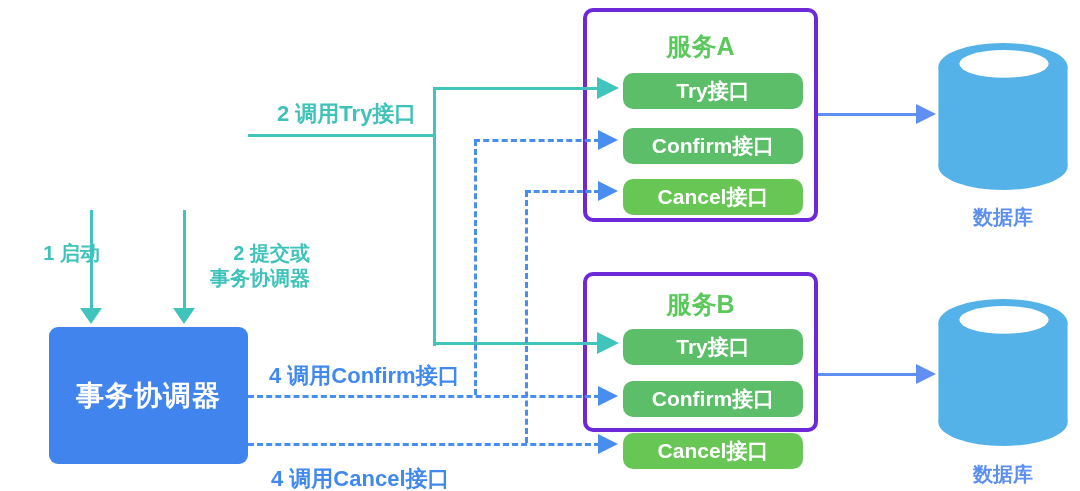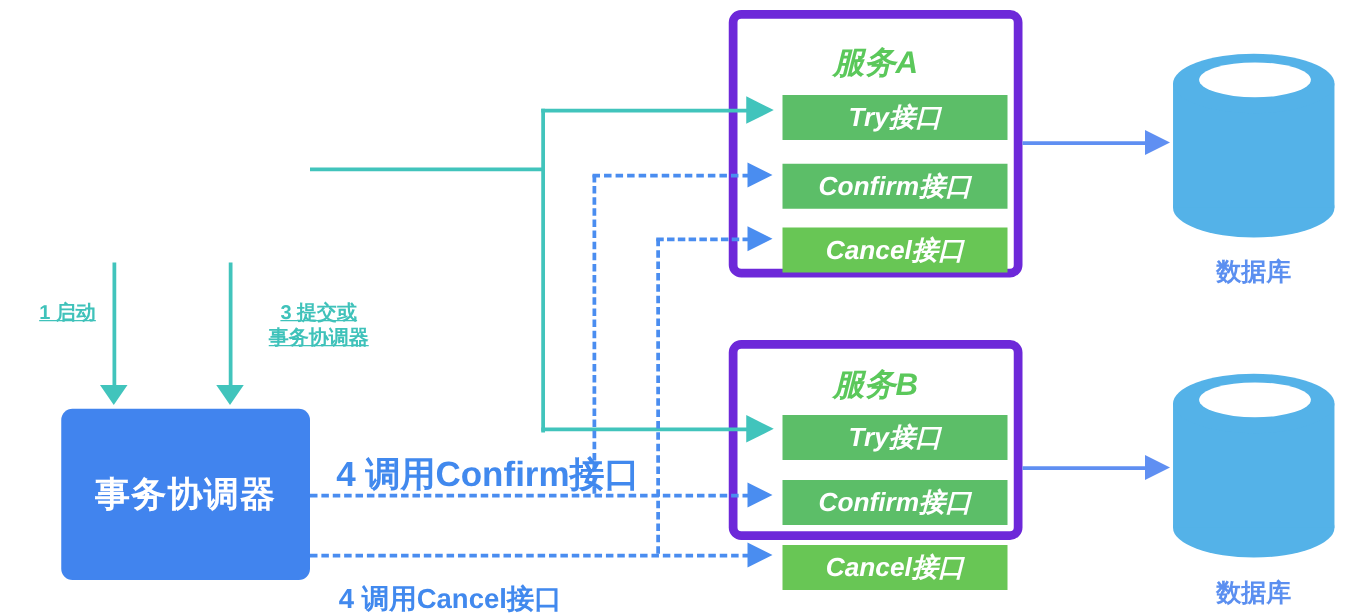--- a/index.html
+++ b/index.html
@@ -28,43 +28,42 @@
   }
   .node-business { left: 49px; top: 62px; width: 199px; height: 148px; background: #4ecac2; }
   .node-coordinator { left: 49px; top: 327px; width: 199px; height: 137px; background: #4184ee; }
 
   
   .service {
     position: absolute;
     left: 583px;
     width: 235px;
     background: #ffffff;
-    border: 7px solid #6d28d9;
+    border: 4px solid #6d28d9;
     border-radius: 10px;
-    font-style: italic;
   }
   .service-a { top: 8px; height: 214px; }
   .service-b { top: 272px; height: 160px; }
   .service-title {
     position: absolute;
     left: 0; right: 0;
     text-align: center;
     color: #5bc85b;
     font-weight: bold;
     font-size: 25px;
   }
   .service-a .service-title { top: 18px; }
   .service-b .service-title { top: 12px; }
   .api-btn {
     position: absolute;
     left: 36px;
     width: 180px;
     height: 36px;
     background: #5cbe68;
-    border-radius: 0;
+    border-radius: 10px;
     display: flex;
     align-items: center;
     justify-content: center;
     color: #ffffff;
     font-weight: bold;
     font-size: 21px;
   }
   .api-btn.cancel { background: #68c655; }
   .service-a .btn-try { top: 61px; }
   .service-a .btn-confirm { top: 116px; }
@@ -122,23 +121,23 @@
     border-left: 11px solid transparent;
     border-right: 11px solid transparent;
     border-top: 16px solid #41c4bc;
   }
 
   
   .edge-label { position: absolute; font-weight: bold; white-space: nowrap; }
   .lbl-teal { color: #3fc2ba; }
   .lbl-blue { color: #4189ee; }
   .lbl-call-try     { left: 277px; top: 99px;  font-size: 22px; }
-  .lbl-call-confirm { left: 269px; top: 361px; font-size: 28px; }
+  .lbl-call-confirm { left: 269px; top: 361px; font-size: 22px; }
   .lbl-call-cancel  { left: 271px; top: 464px; font-size: 22px; }
-  .lbl-two-line { text-align: center; font-size: 16px; line-height: 1.25; white-space: normal; text-decoration: underline; }
+  .lbl-two-line { text-align: right; font-size: 20px; line-height: 1.25; white-space: normal; }
   .lbl-start-tx { left: 8px;  top: 241px; width: 92px; }
   .lbl-commit   { left: 200px; top: 241px; width: 110px; }
 </style>
 </head>
 <body>
 
 <div class="canvas">
 
 
   <div class="node node-coordinator">
@@ -209,26 +208,27 @@
   <div class="ah-right-blue" style="left:598px; top:434px;"></div>
   <div class="dash-v" style="left:525px; top:191px; height:252px;"></div>
   <div class="dash-h" style="left:525px; top:190px; width:75px;"></div>
   <div class="ah-right-blue" style="left:598px; top:181px;"></div>
 
   <div class="hline blue-solid" style="left:818px; top:113px; width:100px;"></div>
   <div class="ah-right-db" style="left:916px; top:104px;"></div>
   <div class="hline blue-solid" style="left:818px; top:373px; width:100px;"></div>
   <div class="ah-right-db" style="left:916px; top:364px;"></div>
 
+  <div class="edge-label lbl-teal lbl-call-try">2 调用Try接口</div>
 
   <div class="edge-label lbl-teal lbl-two-line lbl-start-tx">
     <div>1 启动</div>
   </div>
 
   <div class="edge-label lbl-teal lbl-two-line lbl-commit">
-    <div>3 提交或</div>
+    <div>2 提交或</div>
     <div>事务协调器</div>
   </div>
 
   <div class="edge-label lbl-blue lbl-call-confirm">4 调用Confirm接口</div>
   <div class="edge-label lbl-blue lbl-call-cancel">4 调用Cancel接口</div>
 
 </div>
 
 </body></html>

